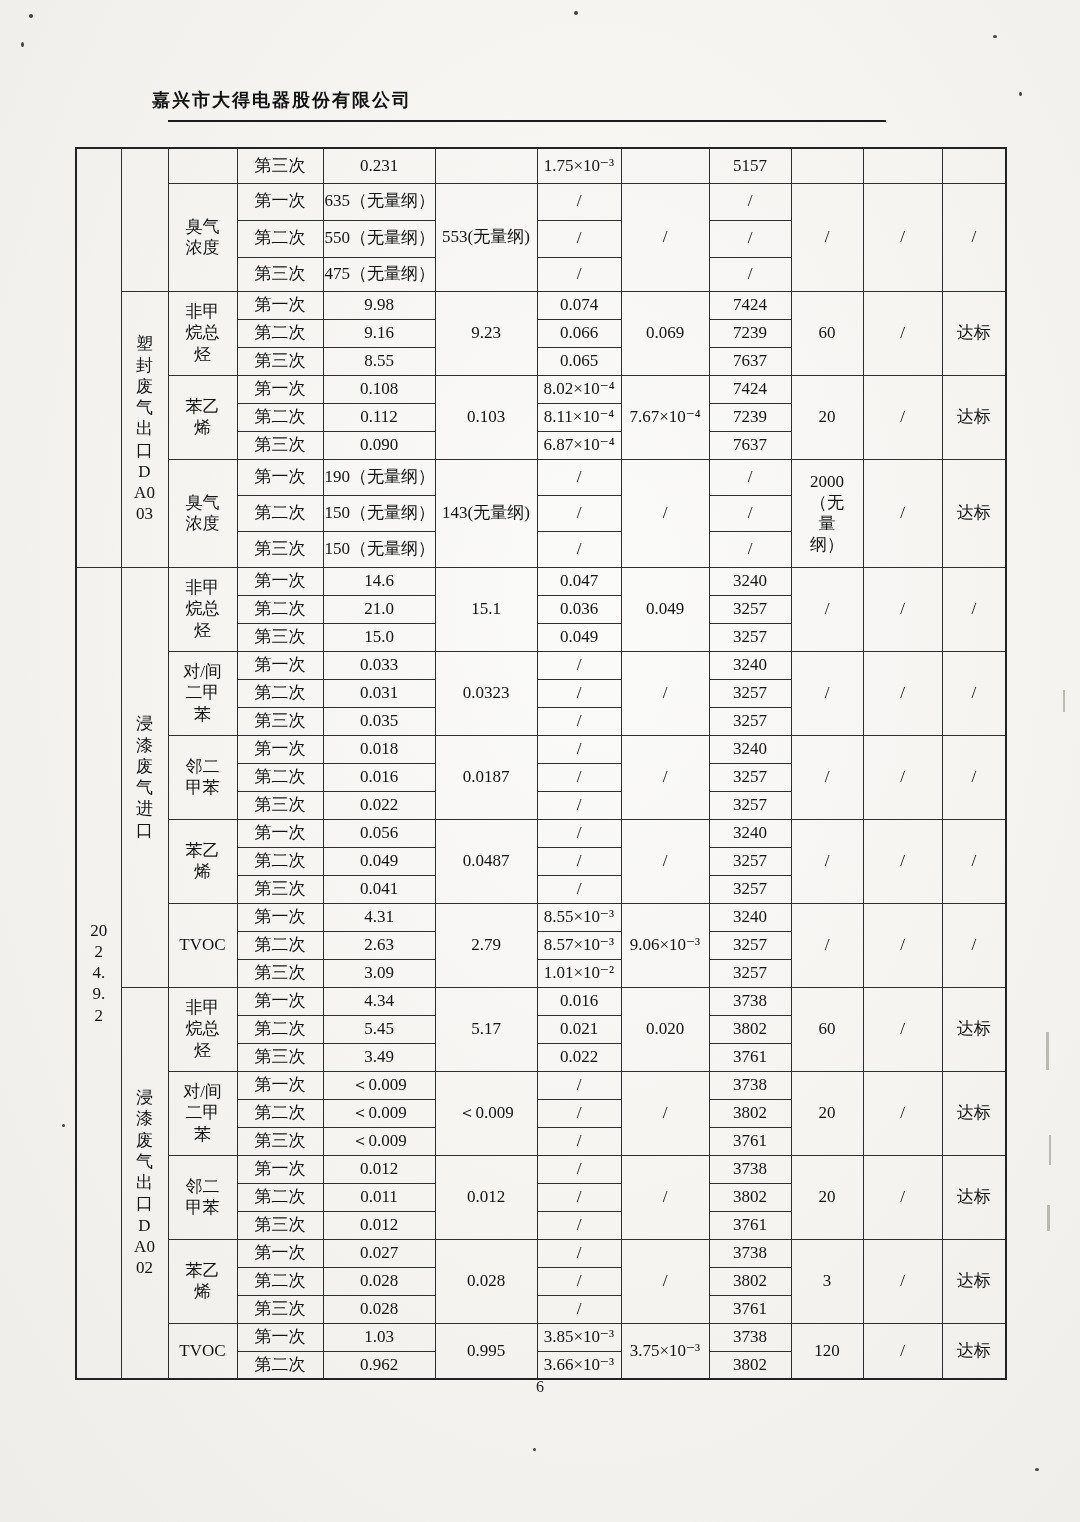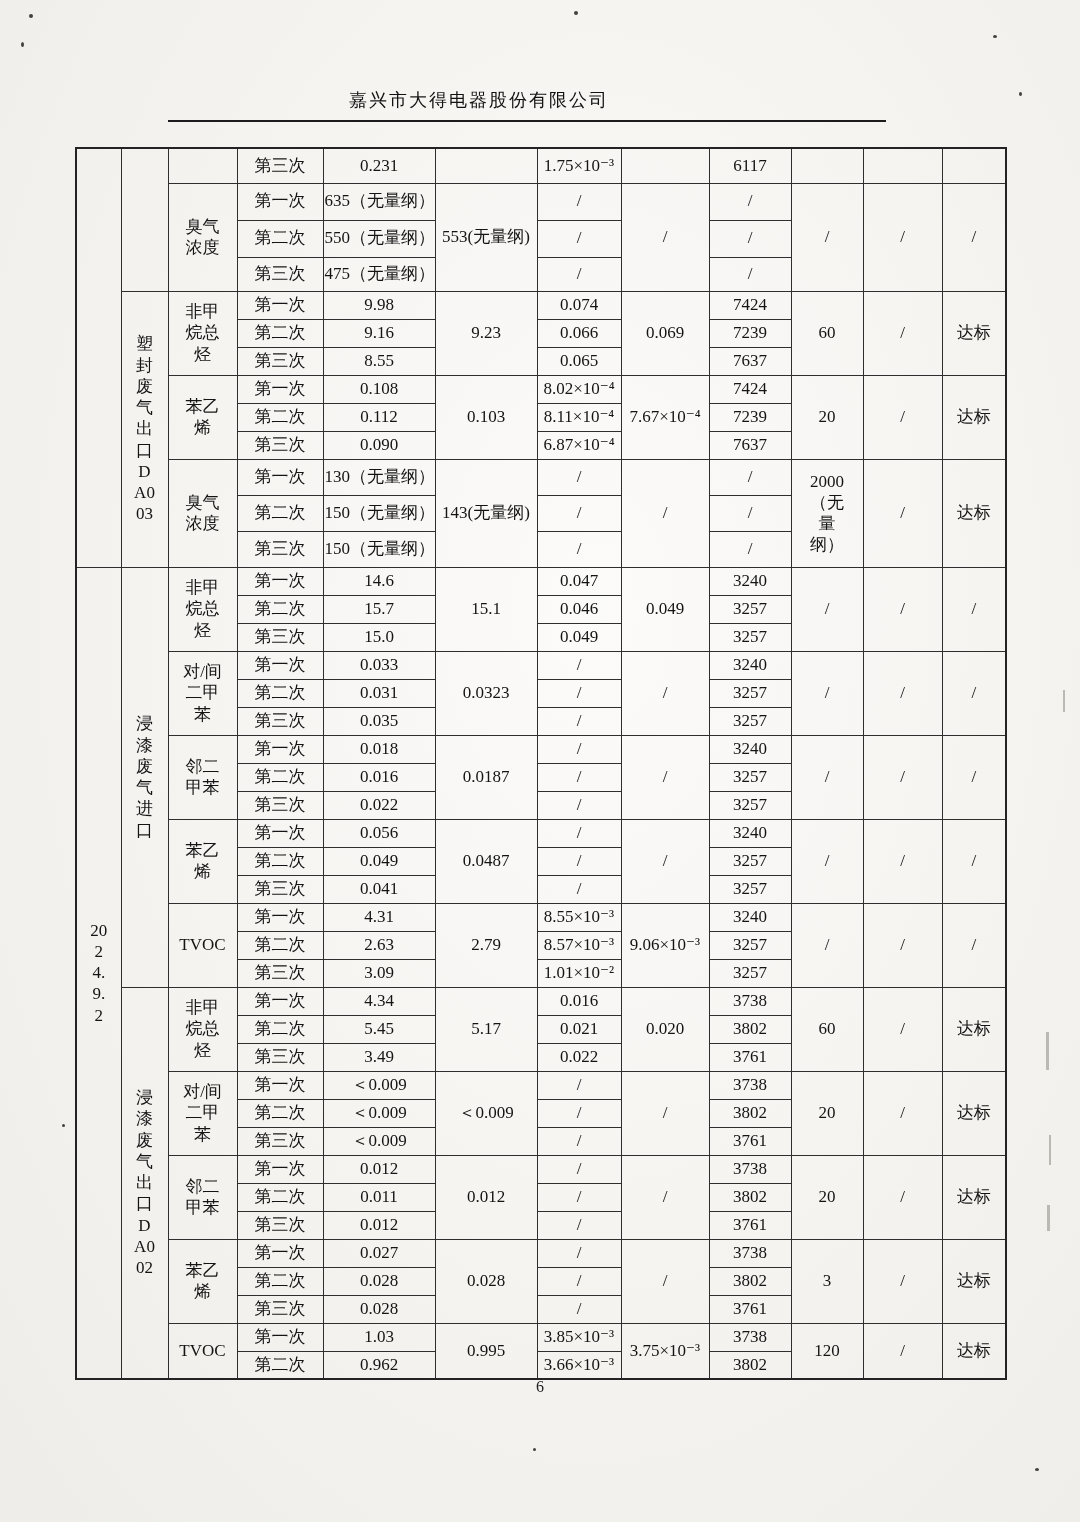--- a/index.html
+++ b/index.html
@@ -7,22 +7,22 @@
     width:1080px;height:1522px;position:relative;overflow:hidden;
     background:#f7f6f2;
     font-family:"Liberation Serif","DejaVu Serif",serif;
     color:#171717;
   }
   
   .scan-shade{position:absolute;inset:0;background:
     radial-gradient(ellipse at 55% 40%, rgba(255,255,255,.55), rgba(0,0,0,.035) 95%);
     pointer-events:none;}
   .company{
-    position:absolute;left:179px;top:88px;width:600px;
-    font-size:18px;font-weight:400;letter-spacing:2px;color:#111;text-align:center;
+    position:absolute;left:152px;top:88px;width:600px;
+    font-size:18px;font-weight:700;letter-spacing:2px;color:#111;
   }
   .header-rule{
     position:absolute;left:168px;top:120px;width:718px;height:0;
     border-bottom:2px solid #1c1c1c;
   }
   table.report{
     position:absolute;left:75px;top:147px;width:930px;
     border-collapse:collapse;table-layout:fixed;
     border:2px solid #232323;
   }
@@ -69,21 +69,21 @@
   <tbody>
       <tr style="height: 35px;">
         <td rowspan="13" class="w"></td>
         <td rowspan="4" class="w"></td>
         <td></td>
         <td>第三次</td>
         <td>0.231</td>
         <td></td>
         <td>1.75×10⁻³</td>
         <td></td>
-        <td>6117</td>
+        <td>5157</td>
         <td></td>
         <td></td>
         <td></td>
       </tr>
       <tr style="height: 37px;">
         <td rowspan="3" class="w">臭气浓度</td>
         <td>第一次</td>
         <td>635（无量纲）</td>
         <td rowspan="3">553(无量纲)</td>
         <td>/</td>
@@ -150,21 +150,21 @@
       </tr>
       <tr style="height: 28px;">
         <td>第三次</td>
         <td>0.090</td>
         <td>6.87×10⁻⁴</td>
         <td>7637</td>
       </tr>
       <tr style="height: 36px;">
         <td rowspan="3" class="w">臭气浓度</td>
         <td>第一次</td>
-        <td>130（无量纲）</td>
+        <td>190（无量纲）</td>
         <td rowspan="3">143(无量纲)</td>
         <td>/</td>
         <td rowspan="3">/</td>
         <td>/</td>
         <td rowspan="3" class="w">2000（无量纲）</td>
         <td rowspan="3">/</td>
         <td rowspan="3">达标</td>
       </tr>
       <tr style="height: 36px;">
         <td>第二次</td>
@@ -187,22 +187,22 @@
         <td rowspan="3">15.1</td>
         <td>0.047</td>
         <td rowspan="3">0.049</td>
         <td>3240</td>
         <td rowspan="3">/</td>
         <td rowspan="3">/</td>
         <td rowspan="3">/</td>
       </tr>
       <tr style="height: 28px;">
         <td>第二次</td>
-        <td>15.7</td>
-        <td>0.046</td>
+        <td>21.0</td>
+        <td>0.036</td>
         <td>3257</td>
       </tr>
       <tr style="height: 28px;">
         <td>第三次</td>
         <td>15.0</td>
         <td>0.049</td>
         <td>3257</td>
       </tr>
       <tr style="height: 28px;">
         <td rowspan="3" class="w">对/间二甲苯</td>

